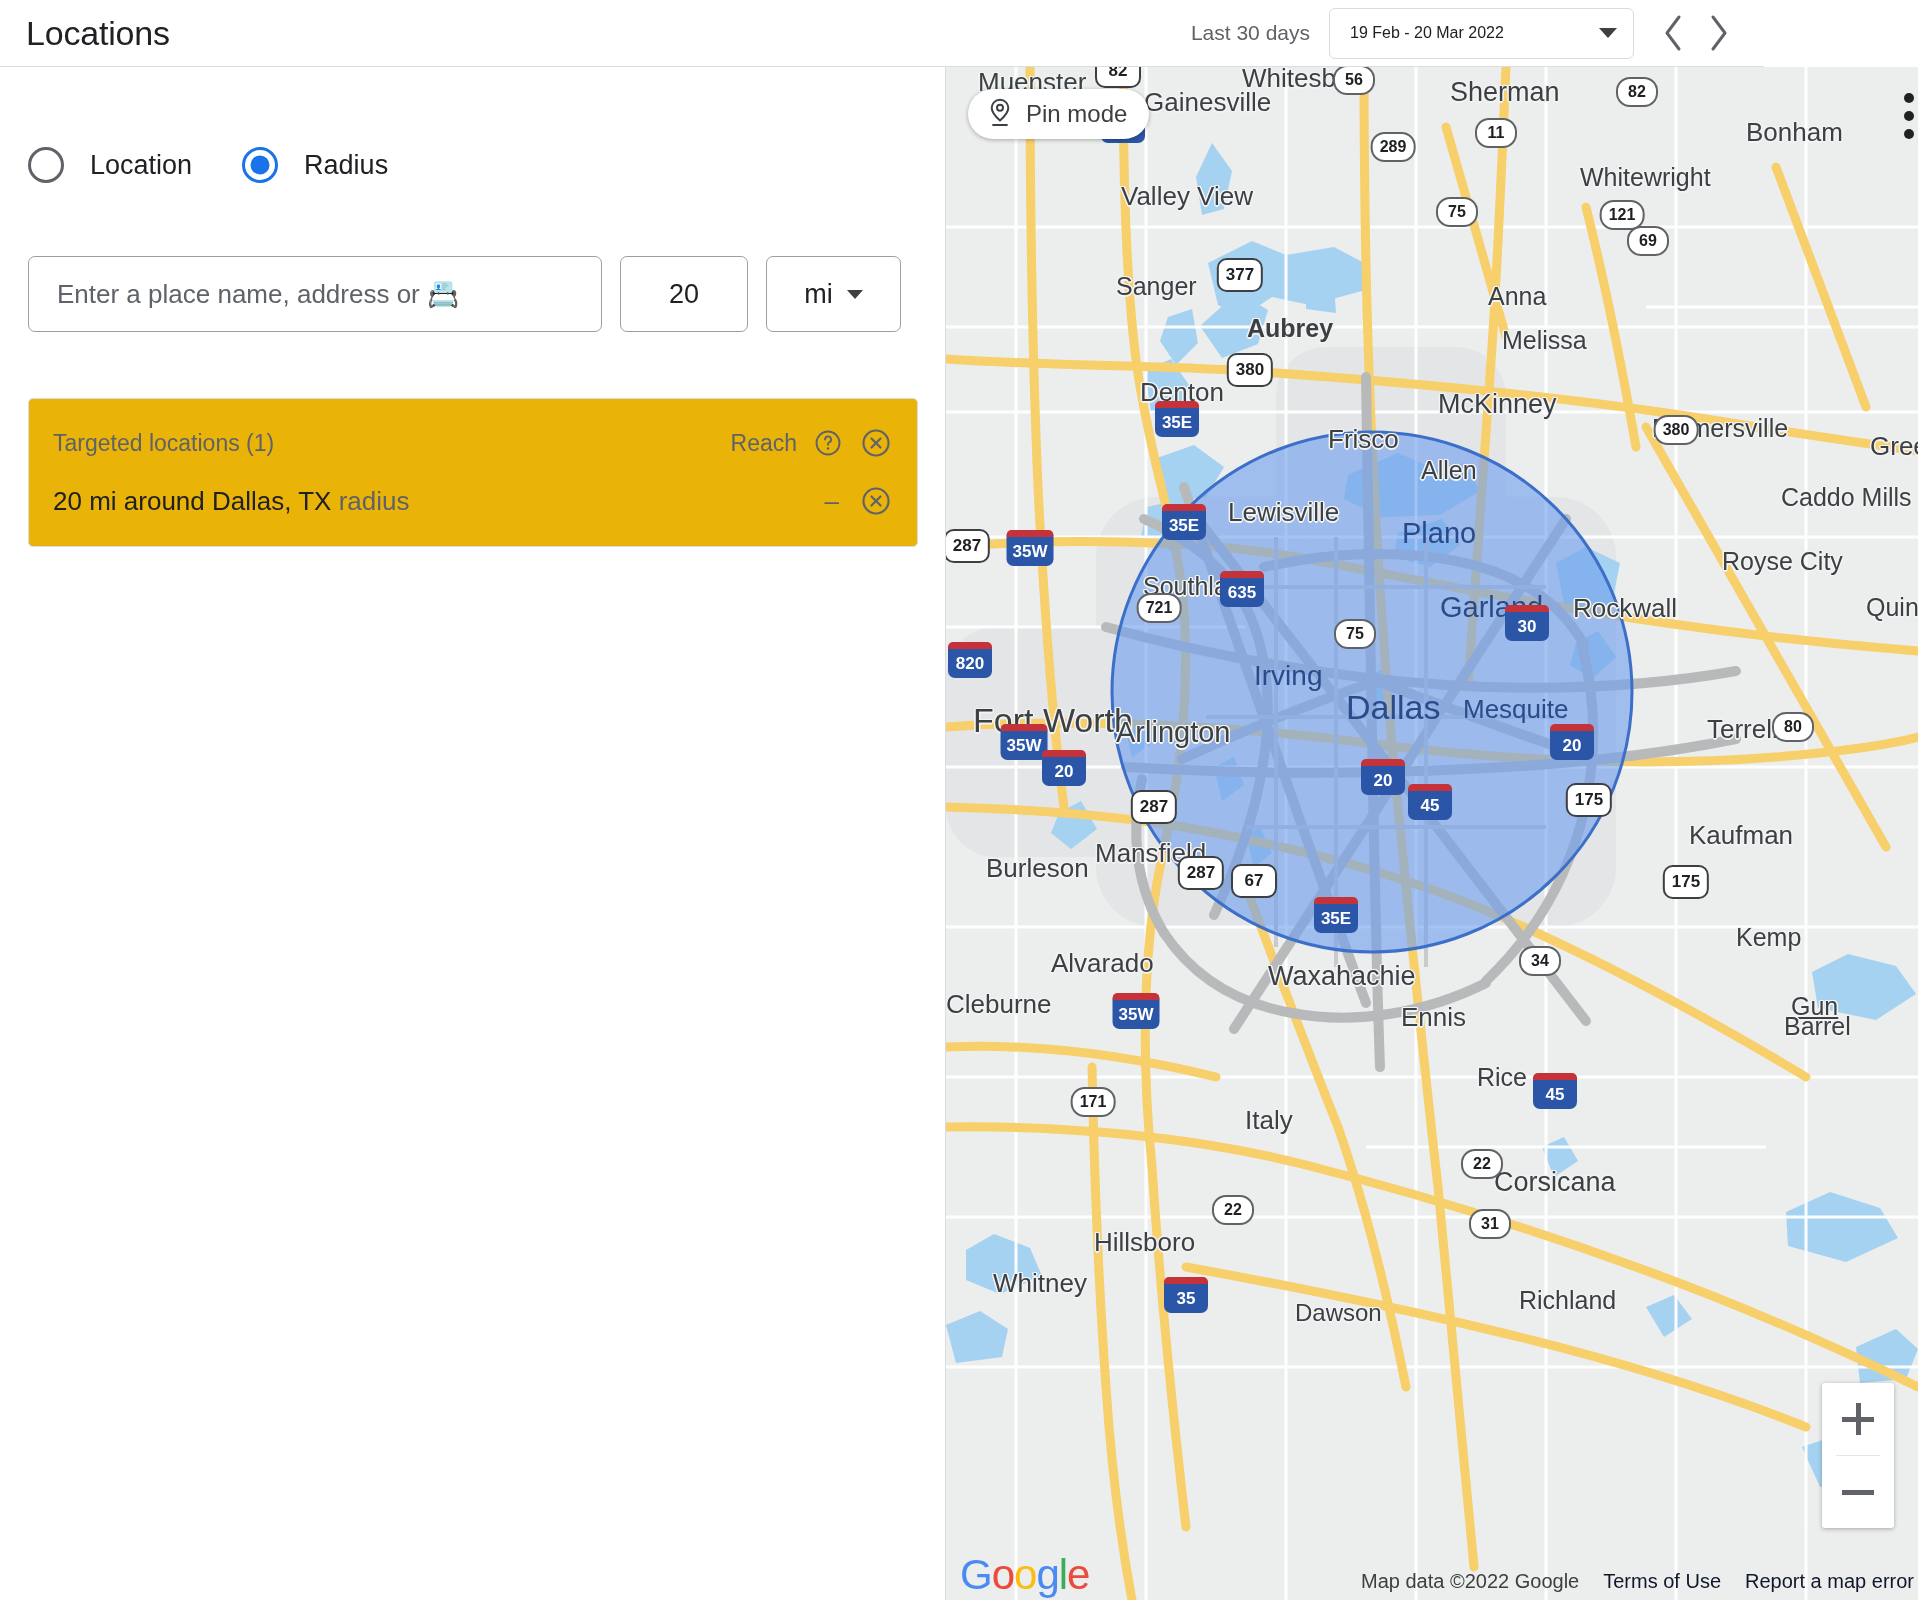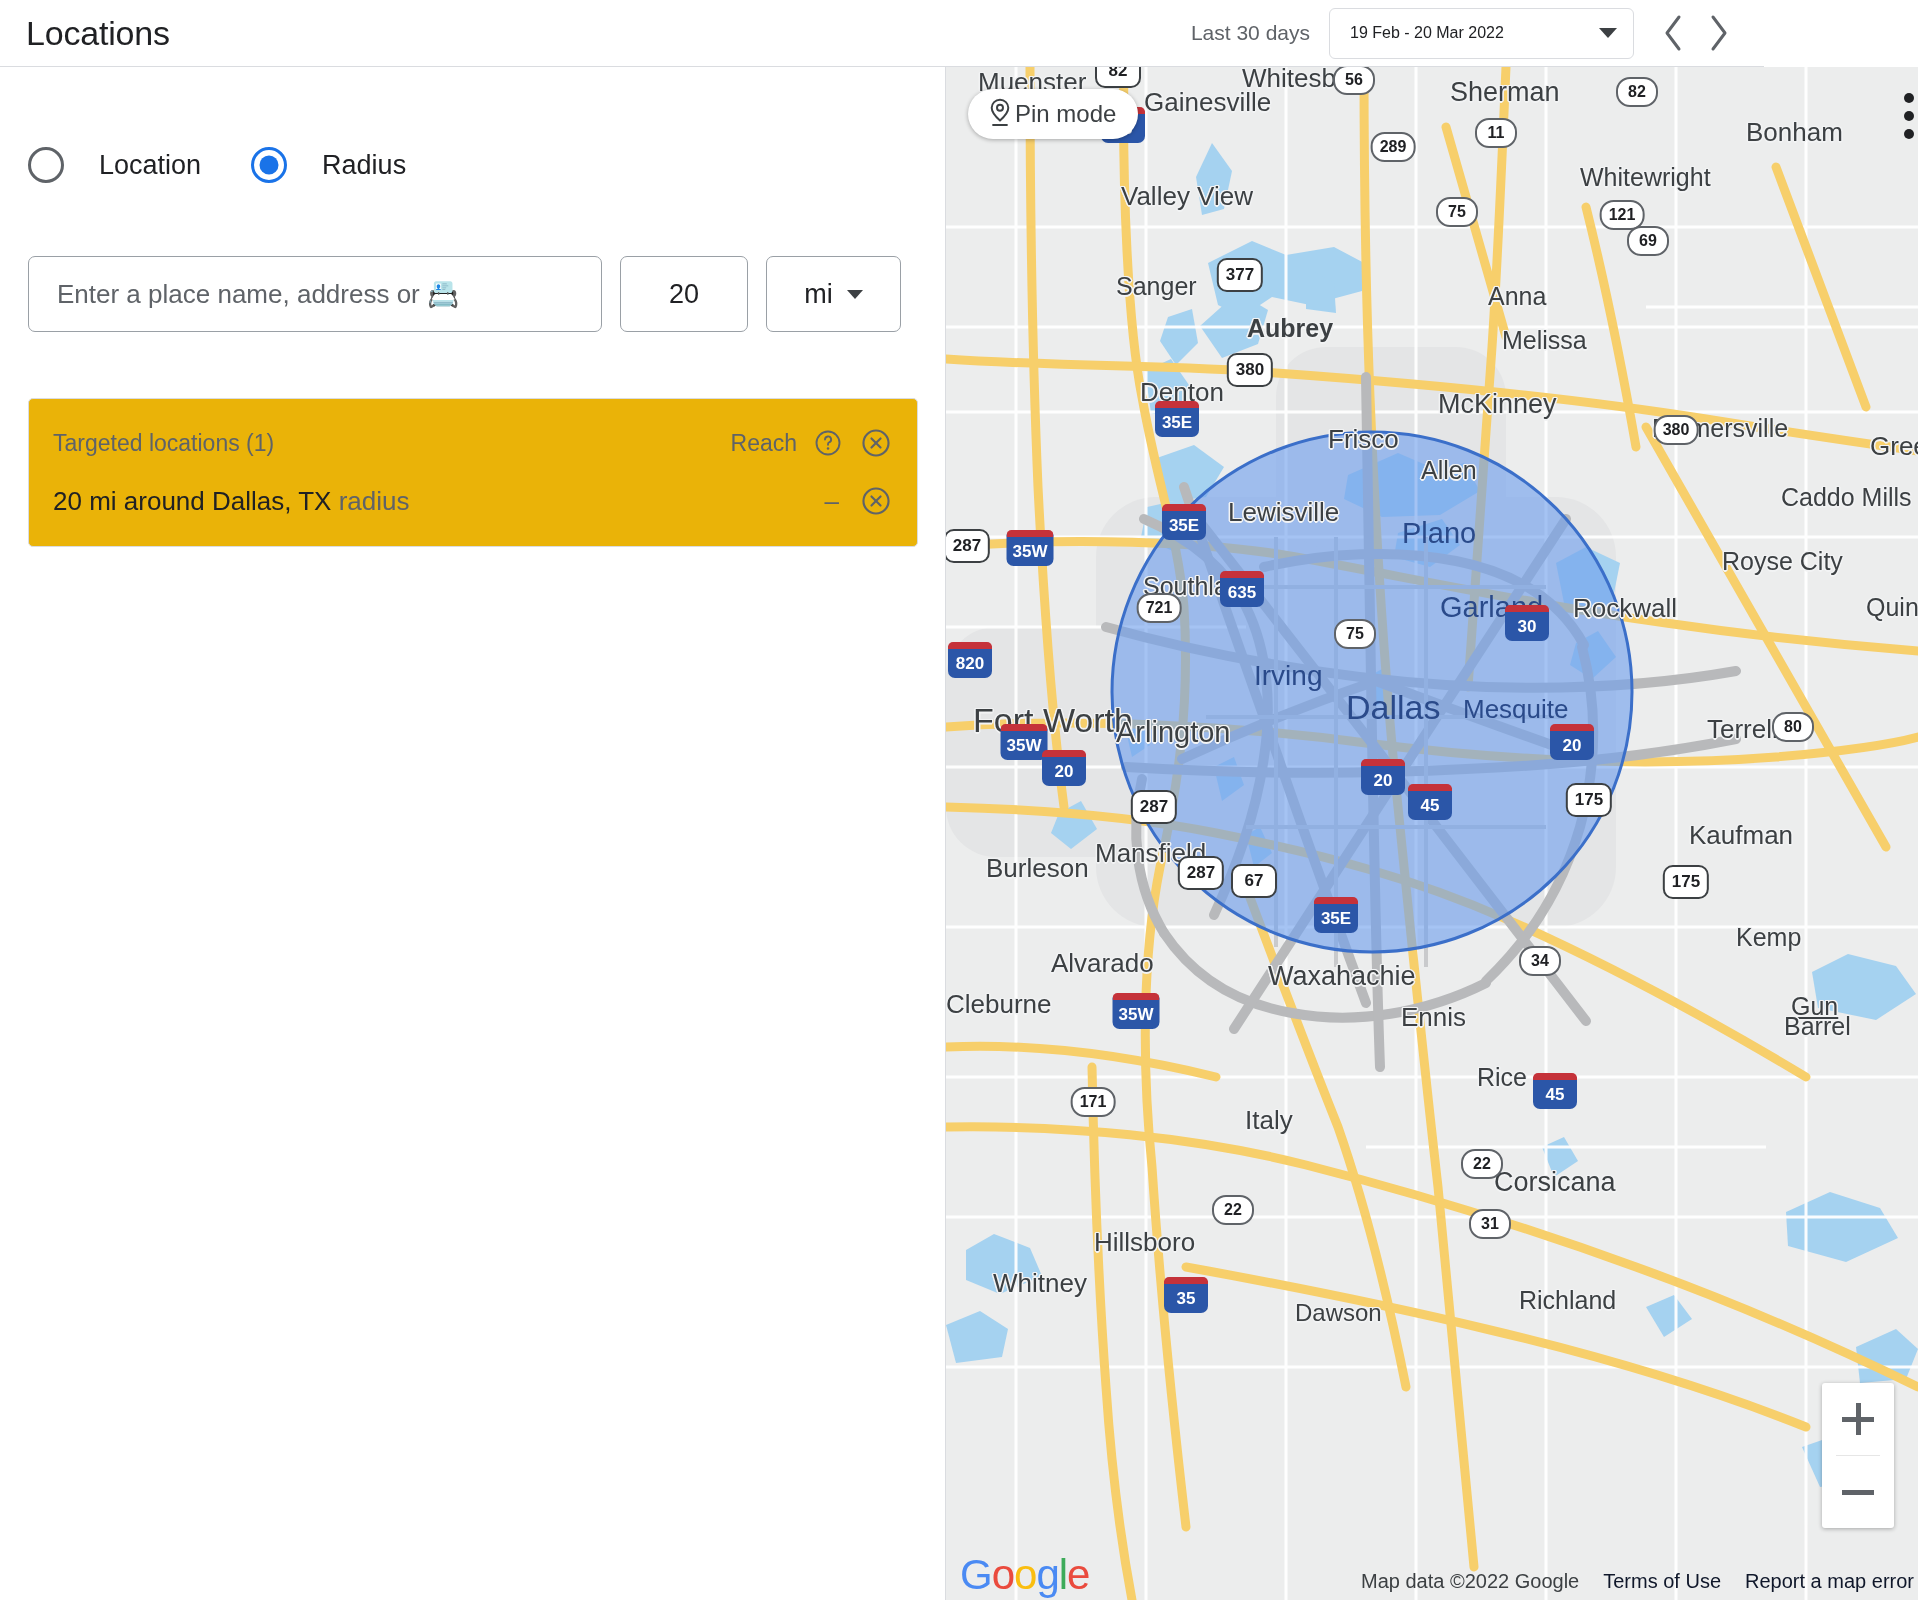--- a/index.html
+++ b/index.html
@@ -74,21 +74,21 @@
     display: inline-block; position: relative; flex: 0 0 auto;
   }
   .radio-circle.checked { border-color: #1a73e8; }
   .radio-circle.checked::after {
     content: ""; position: absolute;
     top: 50%; left: 50%; transform: translate(-50%, -50%);
     width: 19px; height: 19px; border-radius: 50%;
     background: #1a73e8;
   }
   .radio-label {
-    font-size: 27px; color: #202124; margin-left: 35px;
+    font-size: 27px; color: #202124; margin-left: 26px;
   }
 
   
   .input-row {
     display: flex; align-items: center;
     margin: 73px 0 0 28px; gap: 18px;
   }
   .place-input {
     width: 574px; height: 76px;
     border: 1px solid #9aa0a6; border-radius: 7px;
@@ -198,21 +198,21 @@
     line-height: 1;
     font-size: 17px;
   }
 
   
   .pin-mode {
     position: absolute; top: 22px; left: 22px;
     height: 50px; padding: 0 22px 0 18px;
     background: #fff; border-radius: 25px;
     box-shadow: 0 1px 4px rgba(0,0,0,.3);
-    display: flex; align-items: center; gap: 1px;
+    display: flex; align-items: center; gap: 12px;
     cursor: pointer; z-index: 14;
   }
   .pin-mode-text { font-size: 24px; color: #3c4043; }
 
   
   .dots-menu {
     position: absolute; top: 26px; right: -6px;
     width: 30px; display: flex; flex-direction: column;
     align-items: center; gap: 8px; cursor: pointer; z-index: 14;
   }

